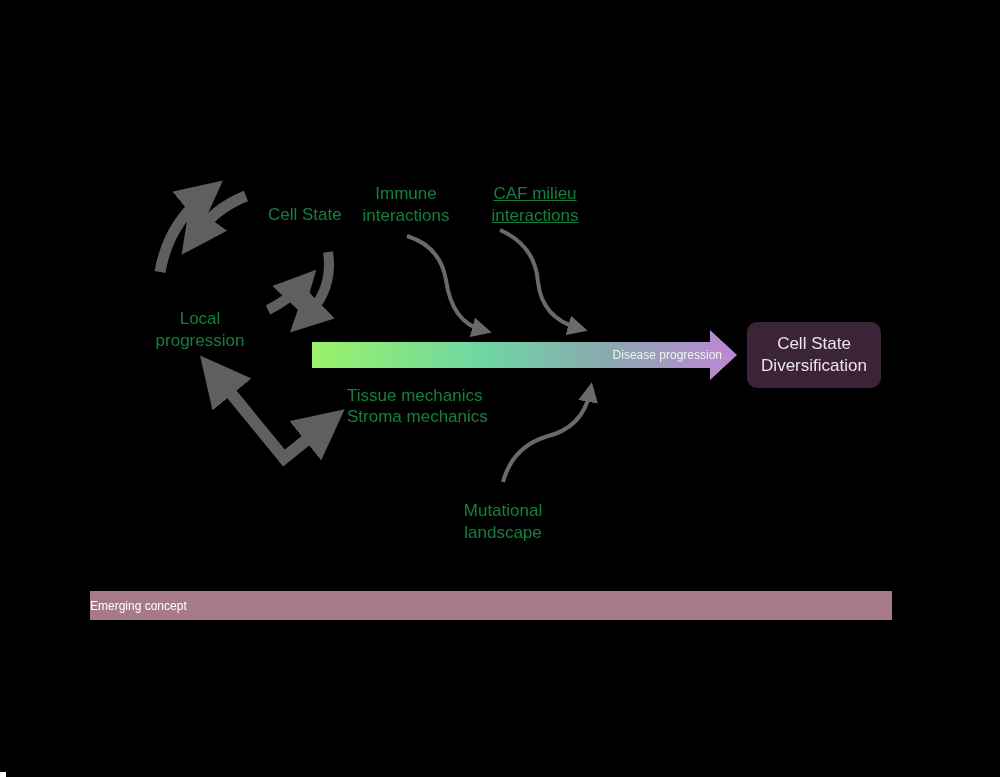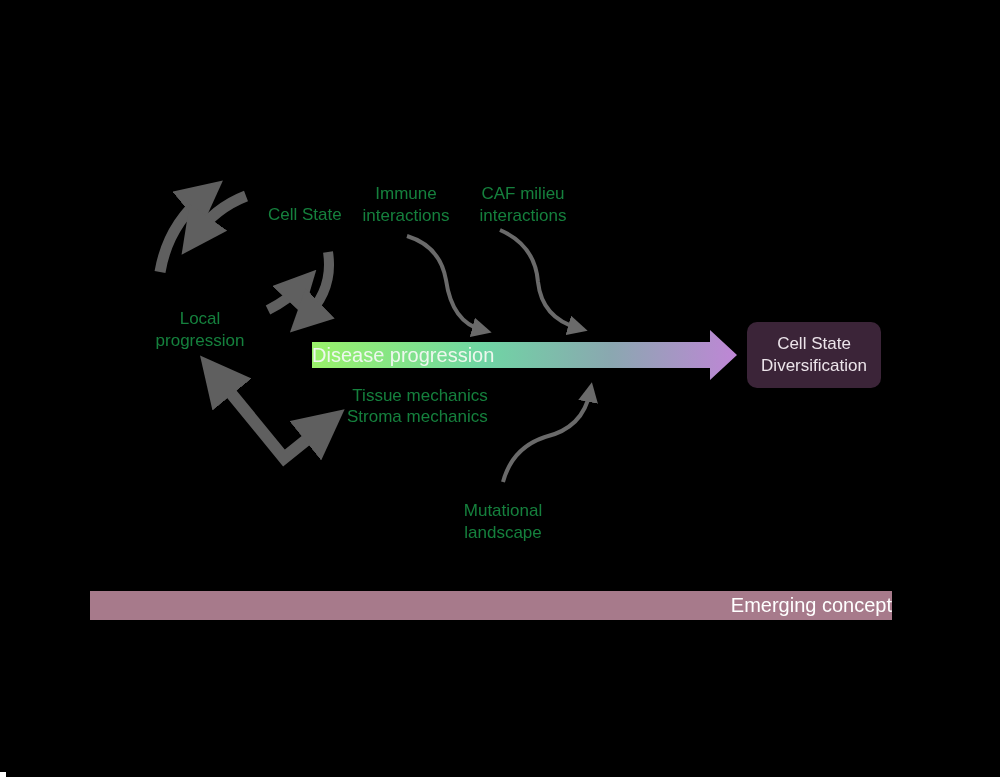--- a/index.html
+++ b/index.html
@@ -2,30 +2,30 @@
 <html><head>
   <meta charset="utf-8">
   <style>
     html, body { margin: 0; padding: 0; background: #000; }
     body { width: 1000px; height: 777px; position: relative; overflow: hidden;
            font-family: "Liberation Sans", sans-serif; color: #e6e6e6; }
     #diagram { position: absolute; left: 0; top: 0; }
     .lbl { position: absolute; color: #15803d; font-size: 17px; line-height: 22px;
            font-family: "Liberation Sans", sans-serif; white-space: nowrap; }
     .center { text-align: center; }
-    .left { text-align: right; }
+    .left { text-align: left; }
     #outcome-box { position: absolute; left: 747px; top: 322px; width: 134px; height: 66px;
                    background: #3b2438; border-radius: 10px; display: flex; flex-direction: column;
                    align-items: center; justify-content: center; font-size: 17px; line-height: 22px;
                    color: #ece4ea; }
-    #progress-label { position: absolute; left: 312px; top: 343px; width: 410px; text-align: left;
-                      font-size: 20px; color: #eef7ee; line-height: 24px; }
+    #progress-label { position: absolute; left: 312px; top: 343px; width: 410px; text-align: right;
+                      font-size: 12px; color: #eef7ee; line-height: 24px; }
     #banner { position: absolute; left: 90px; top: 591px; width: 802px; height: 29px;
-              background: #a77a8b; display: flex; align-items: center; justify-content: flex-end;
-              font-size: 20px; color: #f3eef0; white-space: nowrap; }
+              background: #a77a8b; display: flex; align-items: center; justify-content: flex-start;
+              font-size: 12px; color: #f3eef0; white-space: nowrap; }
     #banner .strong { color: #ffffff; }
     #corner-mark { position: absolute; left: 0; top: 772px; width: 6px; height: 5px; background: #fff; }
   </style>
 </head>
 <body>
 
 <svg id="diagram" width="1000" height="777" viewBox="0 0 1000 777">
   <defs>
     <linearGradient id="progGrad" x1="0" y1="0" x2="1" y2="0">
       <stop offset="0" stop-color="#9af26a"></stop>
@@ -63,21 +63,21 @@
 <div class="lbl center" style="left:150px; top:308px; width:100px;">
   <div>Local</div>
   <div>progression</div>
 </div>
 
 <div class="lbl center" style="left:356px; top:183px; width:100px;">
   <div>Immune</div>
   <div>interactions</div>
 </div>
 
-<div class="lbl center" style="left:472px; top:183px; width:102px;">
+<div class="lbl center" style="left:484px; top:183px; width:102px;text-decoration:underline;">
   <div>CAF milieu</div>
   <div>interactions</div>
 </div>
 
 <div class="lbl left" style="left:347px; top:385px; line-height:21px;">
   <div>Tissue mechanics</div>
   <div>Stroma mechanics</div>
 </div>
 
 <div class="lbl center" style="left:453px; top:500px; width:100px;">

